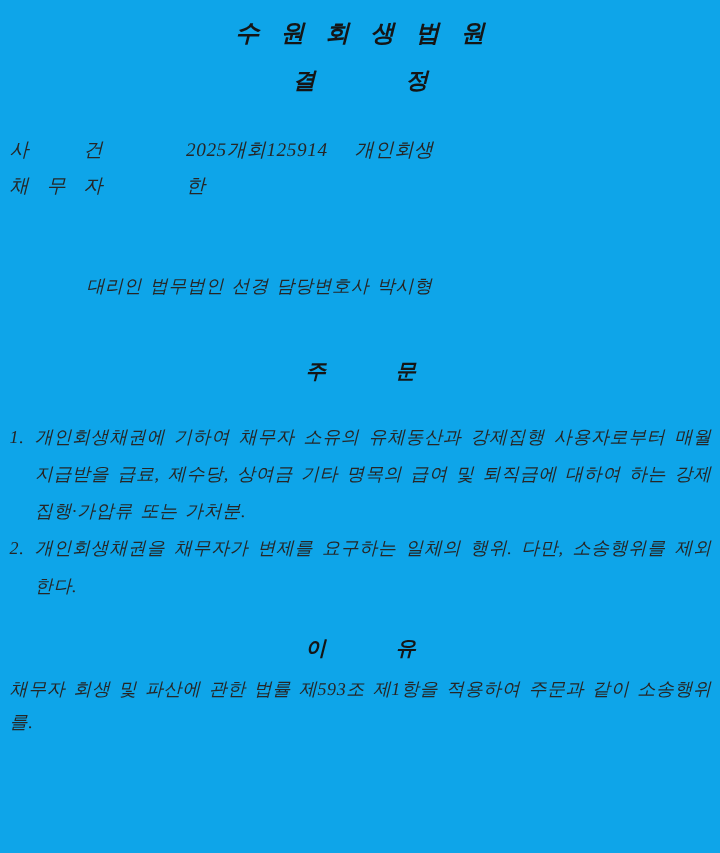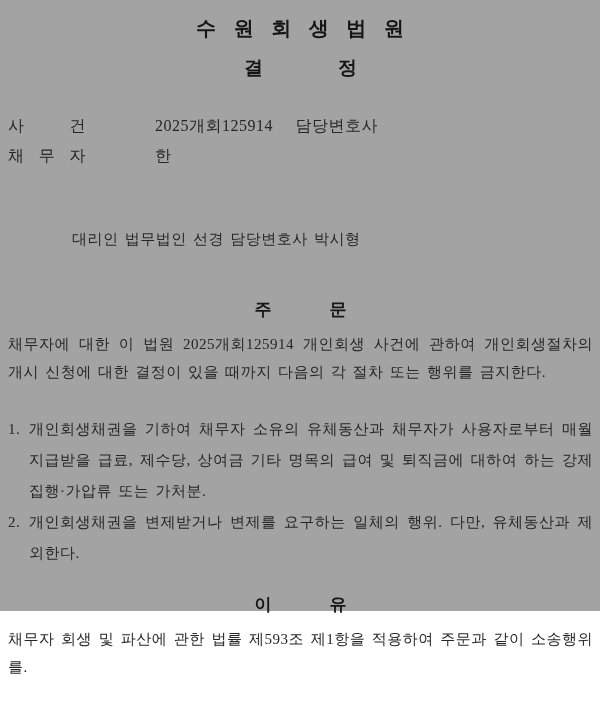--- a/index.html
+++ b/index.html
@@ -10,23 +10,24 @@
   body {
     width: 600px;
     height: 711px;
     overflow: hidden;
     font-family: "Liberation Serif", serif;
     color: #262626;
   }
   .page {
     box-sizing: border-box;
     width: 600px;
-    height: 611px;
+    height: 711px;
     padding: 14px 7px 0 8px;
-    background: #a3a3a3;
+    background: #0ea5e9;
+    font-style: italic;
   }
   
   .court-title {
     text-align: center;
     font-family: "Liberation Sans", sans-serif;
     font-weight: 700;
     font-size: 20px;
     line-height: 28px;
     letter-spacing: 1px;
     word-spacing: 10px;
@@ -135,50 +136,49 @@
   </div>
 
   <div class="fields">
     <div class="field-row">
       <span class="field-label">
         <span>사</span>
         <span>건</span>
       </span>
       <span class="field-value">
         <span>2025개회125914</span>
-        <span class="case-type">담당변호사</span>
+        <span class="case-type">개인회생</span>
       </span>
     </div>
     <div class="field-row">
       <span class="field-label">
         <span>채</span>
         <span>무</span>
         <span>자</span>
       </span>
       <span class="field-value">한</span>
     </div>
   </div>
 
   <div class="attorney-line">대리인 법무법인 선경 담당변호사 박시형</div>
 
   <div class="section-heading order-heading">
     <span>주</span>
     <span>문</span>
   </div>
 
-  <div class="body-paragraph">채무자에 대한 이 법원 2025개회125914 개인회생 사건에 관하여 개인회생절차의 개시 신청에 대한 결정이 있을 때까지 다음의 각 절차 또는 행위를 금지한다.</div>
 
   <div class="order-list">
     <div class="list-item">
       <span class="list-marker">1.</span>
-      <span class="list-text">개인회생채권을 기하여 채무자 소유의 유체동산과 채무자가 사용자로부터 매월 지급받을 급료, 제수당, 상여금 기타 명목의 급여 및 퇴직금에 대하여 하는 강제집행·가압류 또는 가처분.</span>
+      <span class="list-text">개인회생채권에 기하여 채무자 소유의 유체동산과 강제집행 사용자로부터 매월 지급받을 급료, 제수당, 상여금 기타 명목의 급여 및 퇴직금에 대하여 하는 강제집행·가압류 또는 가처분.</span>
     </div>
     <div class="list-item">
       <span class="list-marker">2.</span>
-      <span class="list-text">개인회생채권을 변제받거나 변제를 요구하는 일체의 행위. 다만, 유체동산과 제외한다.</span>
+      <span class="list-text">개인회생채권을 채무자가 변제를 요구하는 일체의 행위. 다만, 소송행위를 제외한다.</span>
     </div>
   </div>
 
   <div class="section-heading reason-heading">
     <span>이</span>
     <span>유</span>
   </div>
 
   <div class="body-paragraph reason-paragraph">채무자 회생 및 파산에 관한 법률 제593조 제1항을 적용하여 주문과 같이 소송행위를.</div>
 

